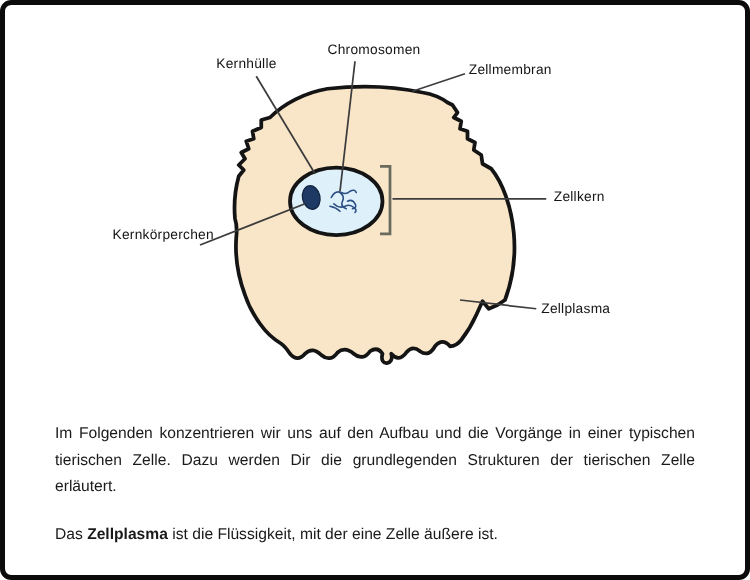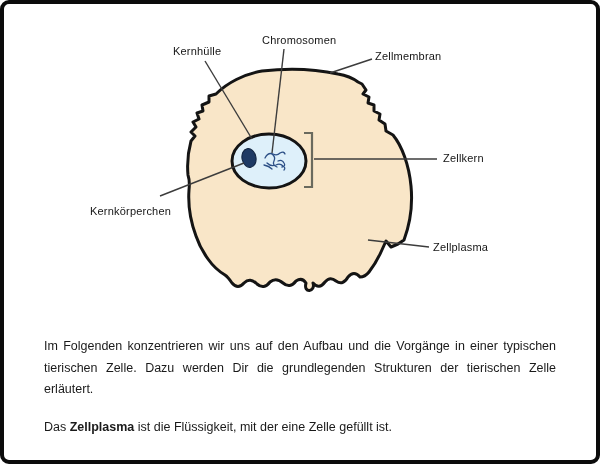--- a/index.html
+++ b/index.html
@@ -82,20 +82,20 @@
       <line x1="368" y1="240" x2="429" y2="247"></line>
     </g>
 
     <path d="M304,133 L312,133 L312,187 L304,187" fill="none" stroke="#6a6a5e" stroke-width="2.2"></path>
   </svg>
 
   <div class="dlabel" style="left:173px;top:45px;">Kernhülle</div>
   <div class="dlabel" style="left:262px;top:34px;">Chromosomen</div>
   <div class="dlabel" style="left:375px;top:50px;">Zellmembran</div>
   <div class="dlabel" style="left:443px;top:152px;">Zellkern</div>
-  <div class="dlabel" style="left:90px;top:205px;">Kernkörperchen</div>
+  <div class="dlabel" style="left:90px;top:182px;">Kernkörperchen</div>
   <div class="dlabel" style="left:433px;top:241px;">Zellplasma</div>
 </div>
 
 <div class="textblock">
   <p><span>Im Folgenden konzentrieren wir uns auf den Aufbau und die Vorgänge in einer typischen tierischen Zelle. Dazu werden Dir die grundlegenden Strukturen der tierischen Zelle erläutert.</span></p>
-  <p><span>Das </span><span class="b">Zellplasma</span><span> ist die Flüssigkeit, mit der eine Zelle gefüllt ist.</span></p>
+  <p><span>Das </span><span class="b">Zellplasma</span><span> ist die Flüssigkeit, mit der eine Zelle äußere ist.</span></p>
 </div>
 
 </body></html>

